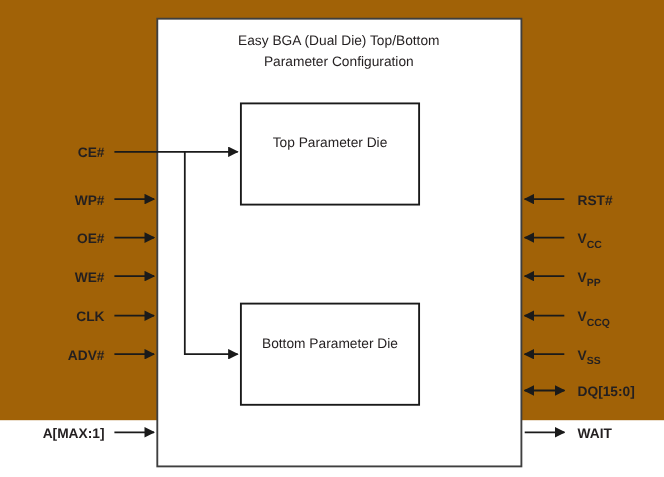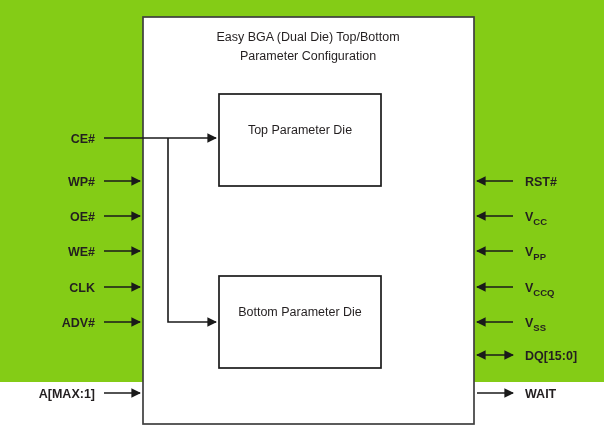--- a/index.html
+++ b/index.html
@@ -10,21 +10,21 @@
   body {
     width: 604px;
     height: 434px;
     font-family: "Liberation Sans", sans-serif;
     overflow: hidden;
   }
   #diagram-root {
     position: relative;
     width: 604px;
     height: 382px;
-    background: #84cc16;
+    background: #a16207;
     text-align: right;
   }
   svg#diagram {
     display: block;
     width: 604px;
     height: 434px;
   }
   .wire {
     stroke: #1a1a1a;
     stroke-width: 1.6;

